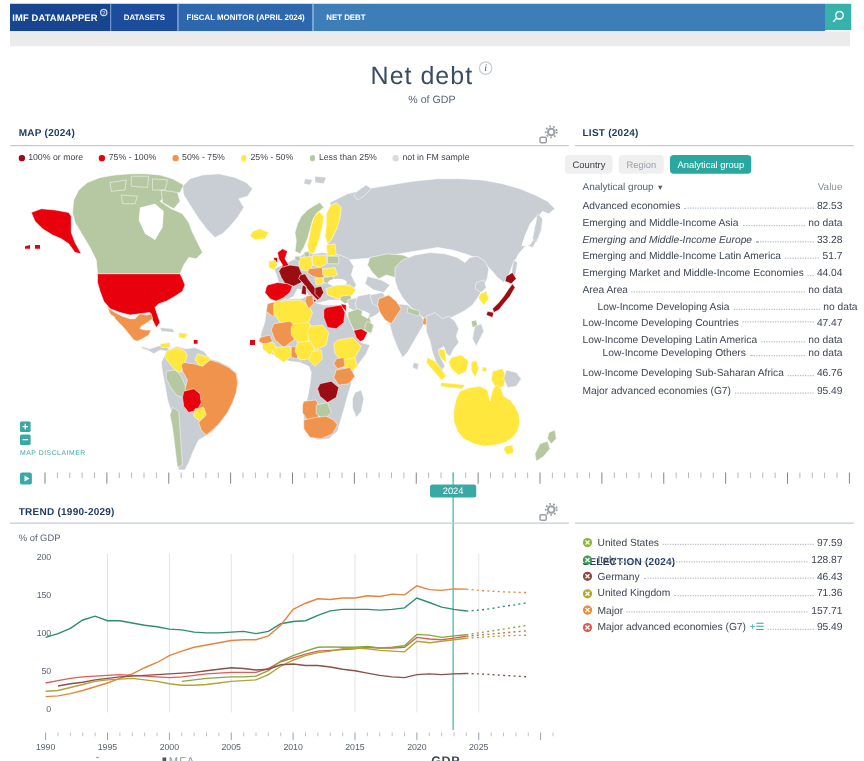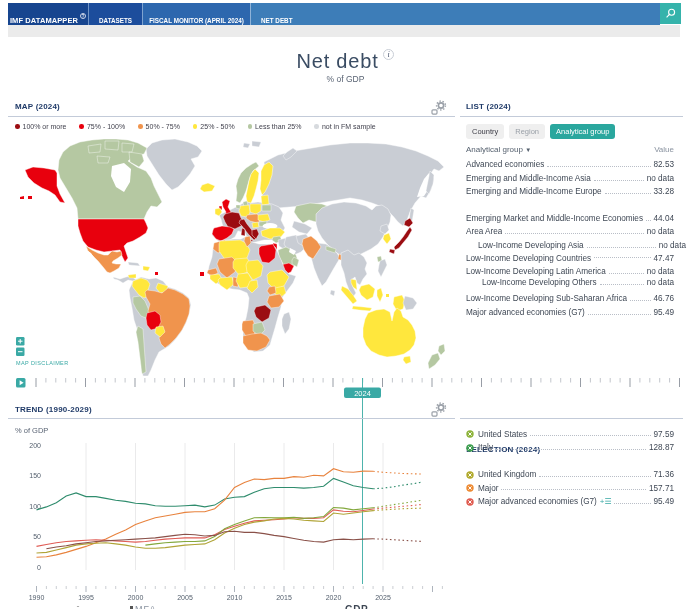--- a/index.html
+++ b/index.html
@@ -1,39 +1,39 @@
 <!DOCTYPE html>
 <html><head>
 <meta charset="utf-8">
 <style>
 *{margin:0;padding:0;box-sizing:border-box;}
 html,body{width:691px;height:609px;background:#fff;font-family:"Liberation Sans",sans-serif;overflow:hidden;}
 #page{position:relative;width:691px;height:609px;}
 .abs{position:absolute;}
 
-.nav{position:absolute;left:8px;top:3px;height:34px;width:652px;display:flex;}
+.nav{position:absolute;left:8px;top:3px;height:22px;width:652px;display:flex;}
 .nav div{color:#fff;font-weight:bold;display:flex;align-items:center;}
 .seg1{background:#17458f;font-size:7.5px;width:80px;justify-content:center;letter-spacing:.1px;}
 .seg2{background:#1c4d9c;font-size:6.3px;width:54px;justify-content:center;border-left:1px solid #6f93c6;}
 .seg3{background:#2d67ae;font-size:6.3px;width:108px;justify-content:center;border-left:1px solid #7fa3cf;}
 .seg4{background:#3d7db8;font-size:6.3px;padding:0 10px;border-left:1px solid #8fb3d8;flex:1;}
 .search{position:absolute;left:660px;top:3px;width:21px;height:21px;background:#35b3ab;display:flex;align-items:center;justify-content:center;}
 .graybar{position:absolute;left:8px;top:25px;width:672px;height:12px;background:#ebebeb;}
 
 .title{position:absolute;left:-8px;top:50px;width:691px;text-align:center;font-size:20px;color:#3a4c63;letter-spacing:.8px;}
 .info{position:absolute;left:383px;top:49px;width:11px;height:11px;border:1px solid #c9ced6;border-radius:50%;background:#fff;color:#44506a;font-size:8px;font-style:italic;font-family:"Liberation Serif",serif;text-align:center;line-height:10px;}
 .subtitle{position:absolute;left:0;top:74px;width:691px;text-align:center;font-size:8.5px;color:#5a6474;}
 
 .phead{position:absolute;font-size:8px;font-weight:bold;color:#1f3a68;letter-spacing:.2px;}
 .rule{position:absolute;height:1px;background:#c3cbd9;}
 
 .legend{position:absolute;left:15px;top:123px;display:flex;align-items:center;font-size:7px;color:#42424e;}
 .legend i{width:4.5px;height:4.5px;border-radius:50%;display:inline-block;margin-right:3px;}
 
-.tabs{position:absolute;left:466px;top:124px;display:flex;font-size:7.5px;}
+.tabs{position:absolute;left:452px;top:124px;display:flex;font-size:7.5px;}
 .tab{padding:3px 6px;border-radius:3px;margin-right:5px;background:#efefef;color:#3c3c46;}
 .tab.dim{color:#9aa0a8;}
 .tab.act{background:#2aa79e;color:#fff;}
 .lhead{position:absolute;left:466px;width:208px;display:flex;font-size:8px;color:#55606e;}
 .lrow{position:absolute;left:466px;width:208px;display:flex;align-items:baseline;font-size:8.2px;color:#3e4754;}
 .lrow .dots{flex:1;border-bottom:1.5px dotted #b9bec7;margin:0 3px 2px 3px;}
 .lrow .v{white-space:nowrap;}
 .srow{position:absolute;left:466px;width:208px;display:flex;align-items:center;font-size:8.2px;color:#3e4754;}
 .srow .dots{flex:1;border-bottom:1.5px dotted #b9bec7;margin:0 3px 0 3px;height:4px;}
 .srow svg{margin-right:4px;flex:none;}
@@ -413,23 +413,28 @@
       <span style="white-space:nowrap;overflow:hidden;">Advanced economies</span>
       <span class="dots"></span>
       <span class="v">82.53</span>
     </div>
 <div class="lrow" style="top:173.6px;">
       <span style="white-space:nowrap;overflow:hidden;">Emerging and Middle-Income Asia</span>
       <span class="dots"></span>
       <span class="v">no data</span>
     </div>
 <div class="lrow" style="top:187.0px;">
-      <span style="white-space:nowrap;overflow:hidden;">Emerging and Middle-Income Europe</span>
+      <span style="white-space:nowrap;overflow:hidden;font-style:italic;">Emerging and Middle-Income Europe</span>
       <span class="dots"></span>
       <span class="v">33.28</span>
+    </div>
+<div class="lrow" style="top:200.4px;">
+      <span style="white-space:nowrap;overflow:hidden;">Emerging and Middle-Income Latin America</span>
+      <span class="dots"></span>
+      <span class="v">51.7</span>
     </div>
 <div class="lrow" style="top:213.8px;">
       <span style="white-space:nowrap;overflow:hidden;">Emerging Market and Middle-Income Economies</span>
       <span class="dots"></span>
       <span class="v">44.04</span>
     </div>
 <div class="lrow" style="top:227.2px;">
       <span style="white-space:nowrap;overflow:hidden;">Area Area</span>
       <span class="dots"></span>
       <span class="v">no data</span>
@@ -478,20 +483,29 @@
     </div>
 <div class="srow" style="top:443.0px;">
       <svg width="8" height="8" viewBox="0 0 8 8">
         <circle cx="4" cy="4" r="3.7" fill="#3d9e4f"></circle>
         <path d="M2.4,2.4 L5.6,5.6 M5.6,2.4 L2.4,5.6" stroke="#fff" stroke-width="1"></path>
       </svg>
       <span style="white-space:nowrap;">Italy</span>
       <span class="dots"></span>
       <span class="v">128.87</span>
     </div>
+<div class="srow" style="top:456.5px;">
+      <svg width="8" height="8" viewBox="0 0 8 8">
+        <circle cx="4" cy="4" r="3.7" fill="#8c4a42"></circle>
+        <path d="M2.4,2.4 L5.6,5.6 M5.6,2.4 L2.4,5.6" stroke="#fff" stroke-width="1"></path>
+      </svg>
+      <span style="white-space:nowrap;">Germany</span>
+      <span class="dots"></span>
+      <span class="v">46.43</span>
+    </div>
 <div class="srow" style="top:470.0px;">
       <svg width="8" height="8" viewBox="0 0 8 8">
         <circle cx="4" cy="4" r="3.7" fill="#b0a92c"></circle>
         <path d="M2.4,2.4 L5.6,5.6 M5.6,2.4 L2.4,5.6" stroke="#fff" stroke-width="1"></path>
       </svg>
       <span style="white-space:nowrap;">United Kingdom</span>
       <span class="dots"></span>
       <span class="v">71.36</span>
     </div>
 <div class="srow" style="top:483.5px;">

